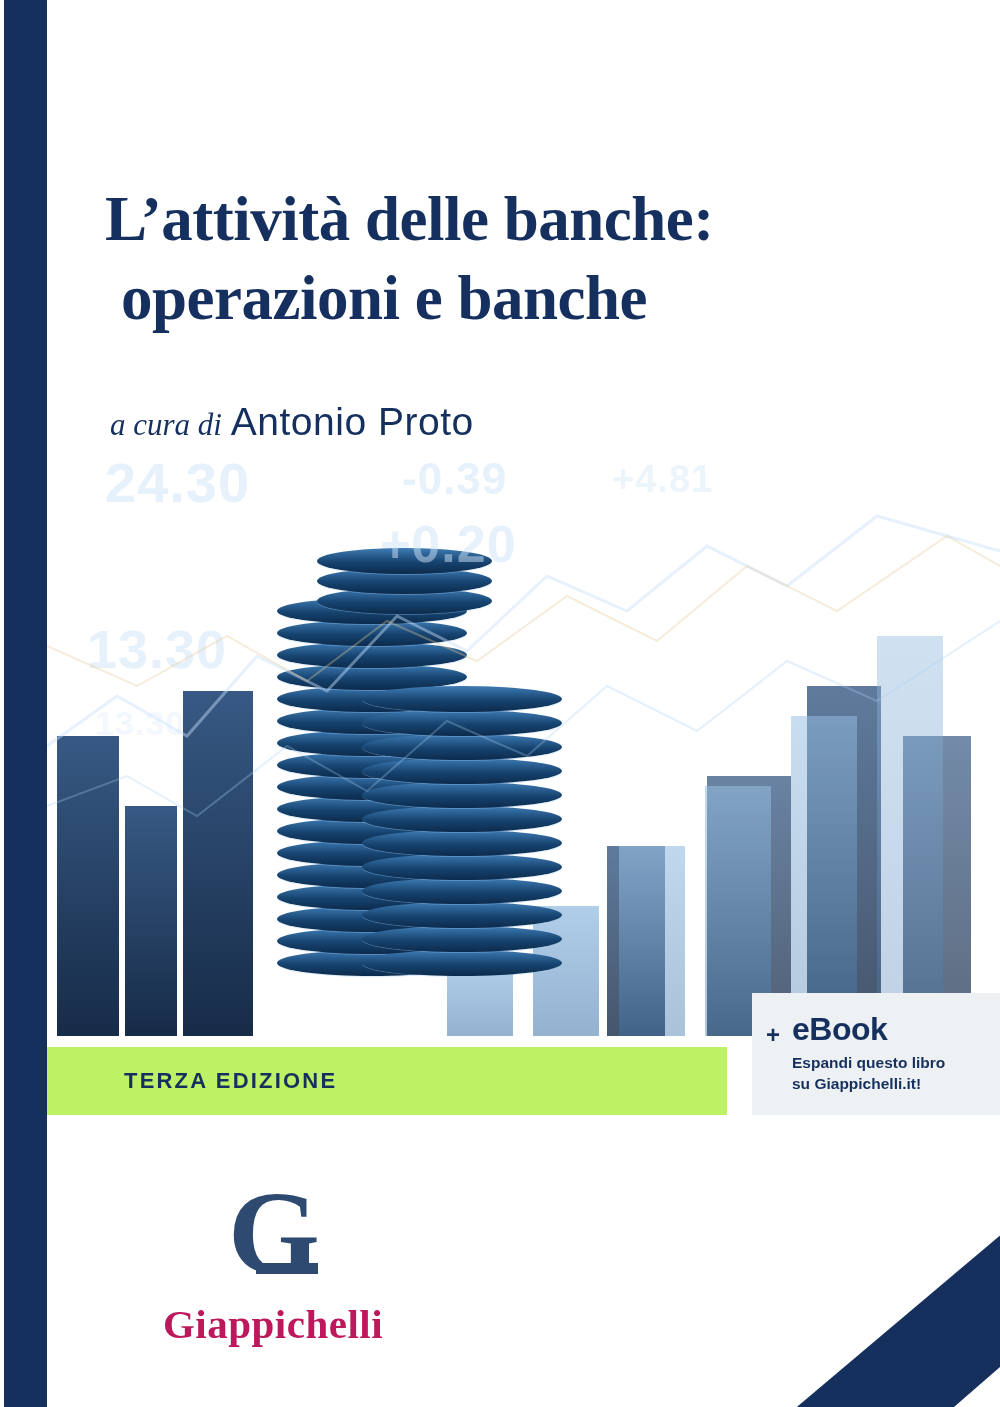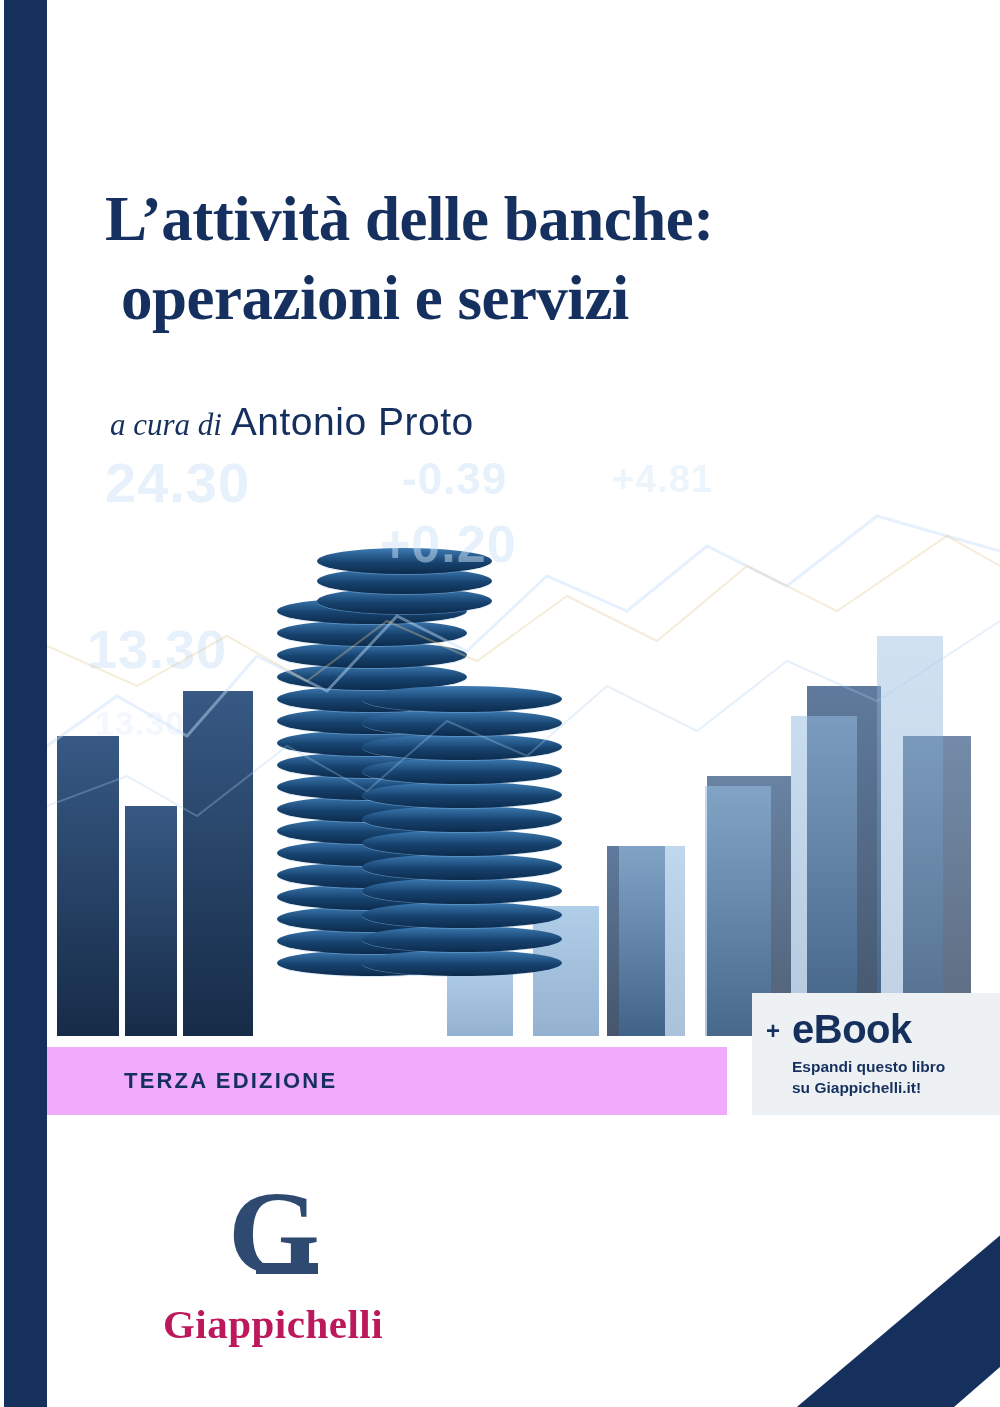--- a/index.html
+++ b/index.html
@@ -152,21 +152,21 @@
     inset: 0;
   }
 
   
   .edition-band {
     position: absolute;
     left: 47px;
     top: 1047px;
     width: 680px;
     height: 68px;
-    background: #f0abfc;
+    background: #bef264;
     display: flex;
     align-items: center;
   }
   .edition-text {
     margin-left: 77px;
     color: #16305e;
     font-weight: bold;
     font-size: 22px;
     letter-spacing: 2.2px;
   }
@@ -190,21 +190,21 @@
     position: absolute;
     left: 14px;
     top: 10px;
     font-size: 24px;
     color: #16305e;
     font-weight: bold;
     line-height: 1;
   }
   .ebook-title {
     margin-left: 20px;
-    font-size: 40px;
+    font-size: 32px;
     color: #16305e;
     font-weight: bold;
     letter-spacing: -0.5px;
     line-height: 1;
   }
   .ebook-sub {
     margin-left: 20px;
     margin-top: 8px;
     font-size: 15.5px;
     color: #16305e;
@@ -278,21 +278,21 @@
 <body>
 
 <div class="cover">
 
   <div class="spine"></div>
   <div class="spine-edge"></div>
 
   <div class="title-area">
     <h1 class="book-title">
       <span>L’attività delle banche:</span>
-      <span class="title-line-2">operazioni e servizi</span>
+      <span class="title-line-2">operazioni e banche</span>
     </h1>
   </div>
 
   <div class="editor-line">
     <span class="prefix">a cura di</span>
     <span class="editor-name">Antonio  Proto</span>
   </div>
 
   <div class="photo">
     <div class="photo-base"></div>

